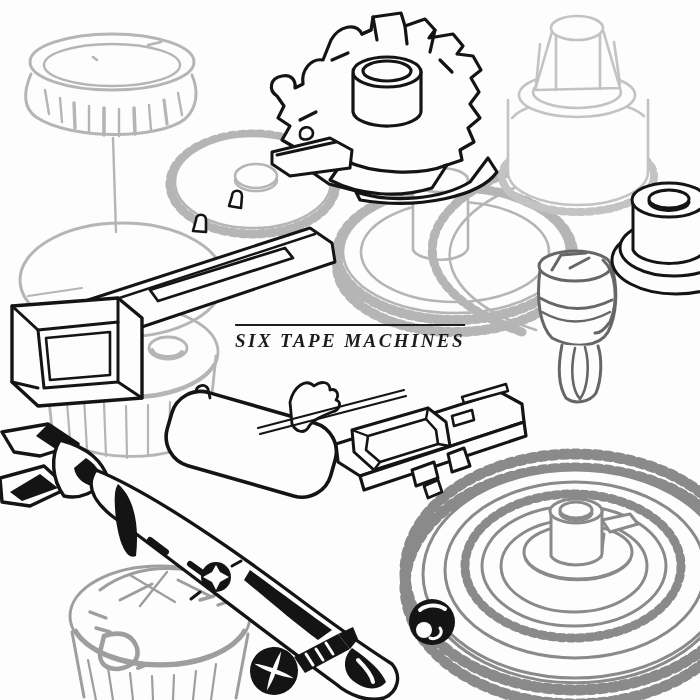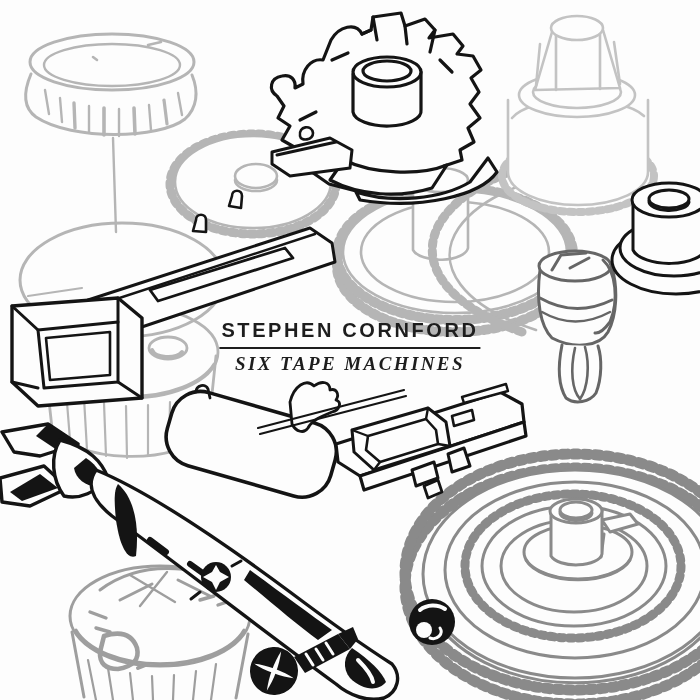--- a/index.html
+++ b/index.html
@@ -262,18 +262,17 @@
         <path class="bgf" d="M253,671 C264,674 284,674 295,671 C284,668 264,668 253,671 Z" stroke="none"></path>
       </g>
       <path class="inkf" d="M294,657 L338,634 L350,649 L305,673 Z"></path>
       <path class="bgs" d="M306,654 L313,665 M316,649 L323,660 M326,643 L333,654" stroke-width="3" fill="none"></path>
       <path class="inkf" d="M338,634 L353,627 L358,639 L350,649 Z"></path>
     </g>
 
   </svg>
 
   <div class="title-block">
-    <div class="artist">STEPHEN CORNFORD</div>
     <div class="rule"></div>
     <div class="album">SIX TAPE MACHINES</div>
   </div>
 
 </div>
 
 </body></html>

